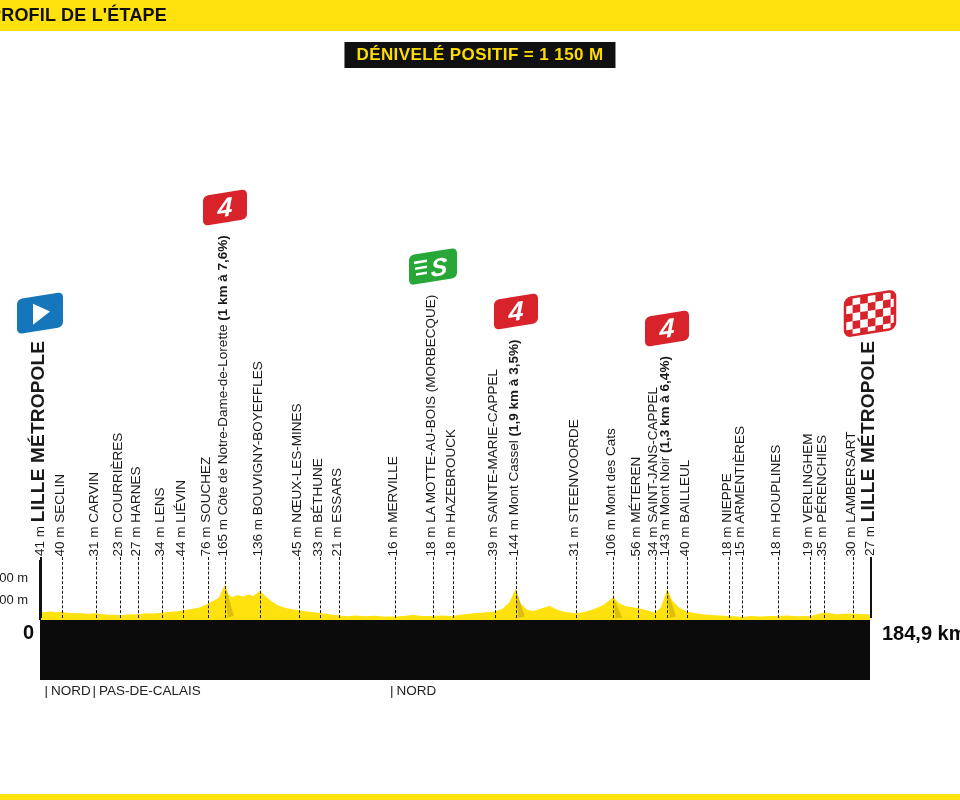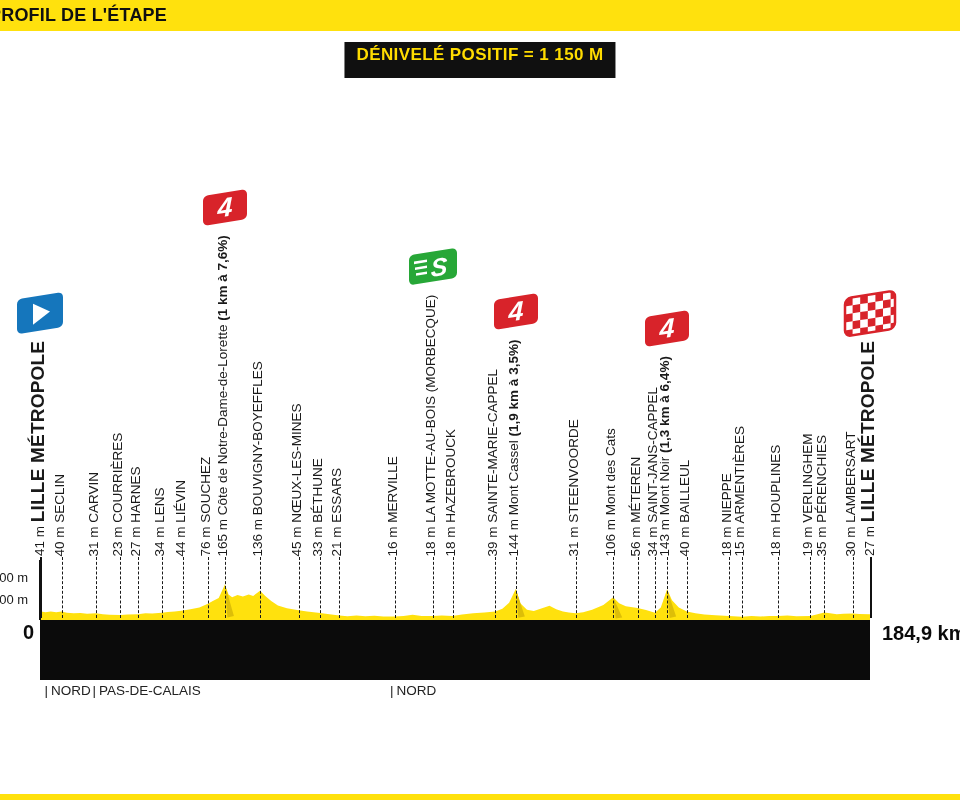--- a/index.html
+++ b/index.html
@@ -3,21 +3,21 @@
 <meta charset="utf-8">
 <style>
   html,body{margin:0;padding:0;background:#fff;}
   body{width:960px;height:800px;overflow:hidden;position:relative;
        font-family:"Liberation Sans",sans-serif;color:#1a1a1a;}
   #stage{position:absolute;inset:0;width:960px;height:800px;overflow:hidden;}
   .banner{position:absolute;top:0;left:0;width:960px;height:31px;display:flex;align-items:center;overflow:hidden;}
   .banner .t{font-weight:800;font-size:18px;letter-spacing:.2px;color:#101010;margin-left:-11px;white-space:nowrap;}
   .denivele{position:absolute;top:42px;left:50%;transform:translateX(-50%);
             background:#101010;color:#ffdc00;font-weight:800;font-size:17px;
-            padding:3px 12px 13px;letter-spacing:.4px;white-space:nowrap;}
+            padding:3px 12px 3px;letter-spacing:.4px;white-space:nowrap;}
   svg#profile{position:absolute;left:0;top:0;}
   .tick{position:absolute;width:0;border-left:1.8px dashed #1a1a1a;top:557px;height:61px;}
   .tick.solid{border-left:2px solid #111;}
   .bandtick{position:absolute;width:0;border-left:1.5px dashed #60601c;top:623px;height:54px;}
   .axisline{position:absolute;left:39px;top:560px;width:2px;height:60px;background:#111;}
   .vlabel{position:absolute;height:0;width:0;}
   .vlabel .txt{position:absolute;left:0;bottom:0;transform-origin:0 100%;transform:rotate(-90deg);
                white-space:nowrap;font-size:13.5px;color:#1a1a1a;line-height:1;}
   .vlabel .txt b{font-weight:700;}
   .vlabel.major .nm{font-size:19px;font-weight:700;letter-spacing:.2px;}

